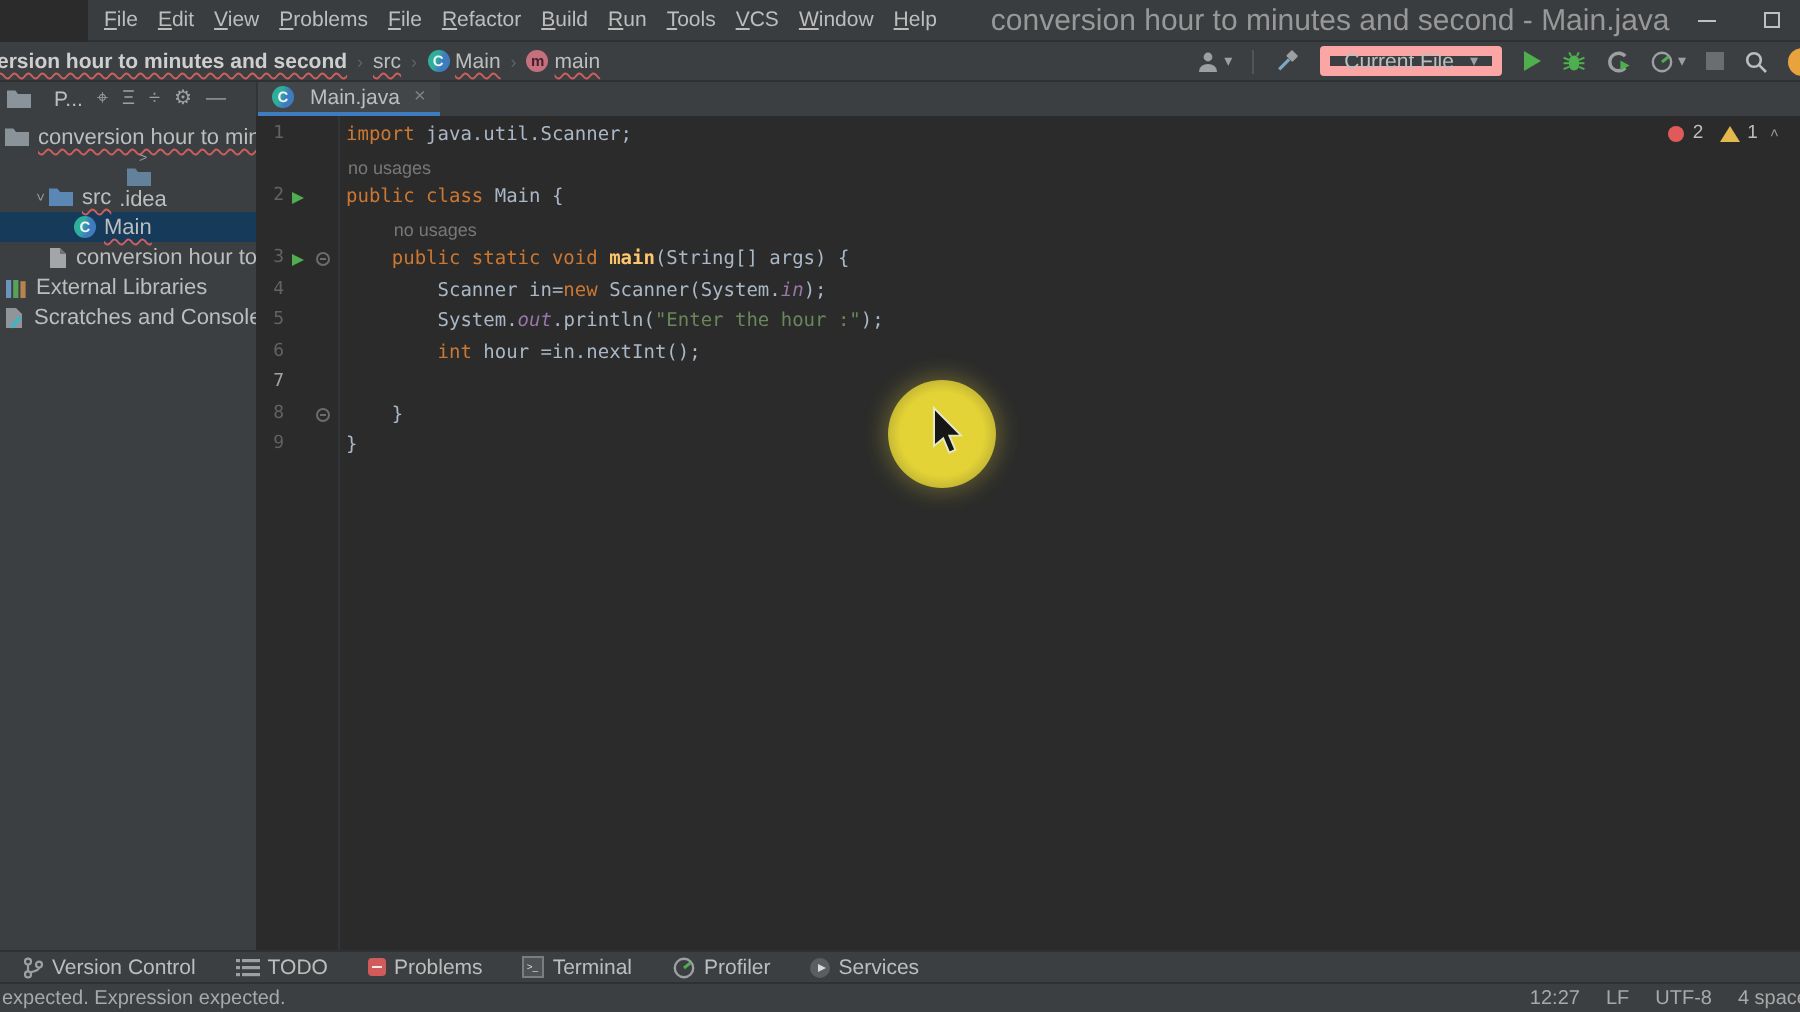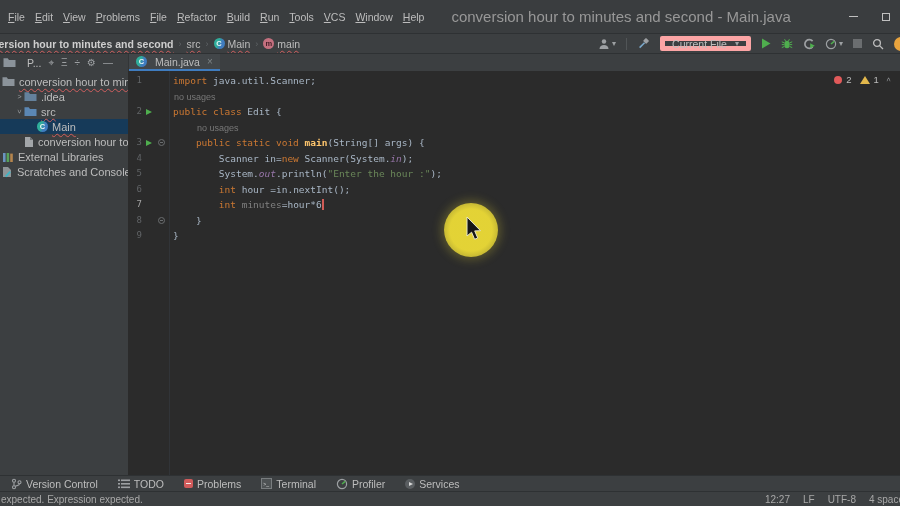--- a/index.html
+++ b/index.html
@@ -2,22 +2,22 @@
 <html><head>
 <meta charset="utf-8">
 <style>
   * { margin:0; padding:0; box-sizing:border-box; }
   html,body { background:#1e1e1e; }
   body { font-family:"Liberation Sans","DejaVu Sans",sans-serif; }
   .app { position:relative; width:900px; height:506px; background:#2b2b2b; overflow:hidden;
          display:flex; flex-direction:column; user-select:none; }
 
   
-  .titlebar { height:34px; flex:none; display:flex; align-items:center; background:#3a3d3f;
-              border-bottom:1px solid #2e3133; padding-left:3px; }
+  .titlebar { height:21px; flex:none; display:flex; align-items:center; background:#3a3d3f;
+              border-bottom:1px solid #2e3133; padding-left:3px;margin-left:44px; }
   .menu-item { padding:0 5px; font-size:10.5px; color:#bdbdbd; cursor:default; }
   .menu-item::first-letter { text-decoration:underline; }
   .window-title { margin-left:22px; font-size:15px; color:#989898; flex:1; white-space:nowrap; overflow:hidden; }
   .win-controls { display:flex; align-items:center; gap:24px; margin-right:10px; }
   .win-min { width:9px; height:1px; background:#c0c0c0; }
   .win-max { width:8px; height:8px; border:1px solid #c0c0c0; }
 
   
   .navbar { height:20px; flex:none; display:flex; align-items:center; background:#3c3f41;
             border-bottom:1px solid #2e3133; overflow:hidden; }
@@ -256,21 +256,21 @@
   <div class="main">
     <div class="project-panel" id="tree">
         <div class="tree-row" style="padding-left: 2px;">
           <span class="tree-ic">
             <svg width="13" height="11" viewBox="0 0 13 11">
               <path d="M0.5 1.2h4.2l1.3 1.8h6.5V10H0.5z" fill="#8b939a"></path>
             </svg>
           </span>
           <span class="err-lbl">conversion hour to minutes and second</span>
         </div>
-        <div class="tree-row" style="padding-left: 15px;">
+        <div class="tree-row" style="padding-left: 15px; flex-direction: column;">
           <span class="chev">&gt;</span>
           <span class="tree-ic">
             <svg width="13" height="11" viewBox="0 0 13 11">
               <path d="M0.5 1.2h4.2l1.3 1.8h6.5V10H0.5z" fill="#64819c"></path>
             </svg>
           </span>
           <span class="lbl">.idea</span>
         </div>
         <div class="tree-row" style="padding-left: 15px;">
           <span class="chev down">&gt;</span>
@@ -327,21 +327,21 @@
             <span class="gf"></span>
             <span class="codetxt"><span class="tk-k">import</span><span class="tk-d"> java.util.Scanner;</span></span>
           </div>
           <div class="hint-row" style="padding-left: 46px;">no usages</div>
           <div class="crow">
             <span class="gn">2</span>
             <span class="gr">
               <span class="runbtn"></span>
             </span>
             <span class="gf"></span>
-            <span class="codetxt"><span class="tk-k">public class</span><span class="tk-d"> Edit {</span></span>
+            <span class="codetxt"><span class="tk-k">public class</span><span class="tk-d"> Main {</span></span>
           </div>
           <div class="hint-row" style="padding-left: 68.88px;">no usages</div>
           <div class="crow">
             <span class="gn">3</span>
             <span class="gr">
               <span class="runbtn"></span>
             </span>
             <span class="gf">
               <span class="foldbtn"></span>
             </span>
@@ -362,21 +362,20 @@
           <div class="crow">
             <span class="gn">6</span>
             <span class="gr"></span>
             <span class="gf"></span>
             <span class="codetxt"><span class="tk-d">        </span><span class="tk-k">int</span><span class="tk-d"> hour =in.nextInt();</span></span>
           </div>
           <div class="crow">
             <span class="gn cur">7</span>
             <span class="gr"></span>
             <span class="gf"></span>
-            <span class="codetxt"><span class="tk-d">        </span><span class="tk-k">int</span><span class="tk-g"> minutes</span><span class="tk-d">=hour*6</span><span class="caret"></span></span>
           </div>
           <div class="crow">
             <span class="gn">8</span>
             <span class="gr"></span>
             <span class="gf">
               <span class="foldbtn"></span>
             </span>
             <span class="codetxt"><span class="tk-d">    }</span></span>
           </div>
           <div class="crow">

